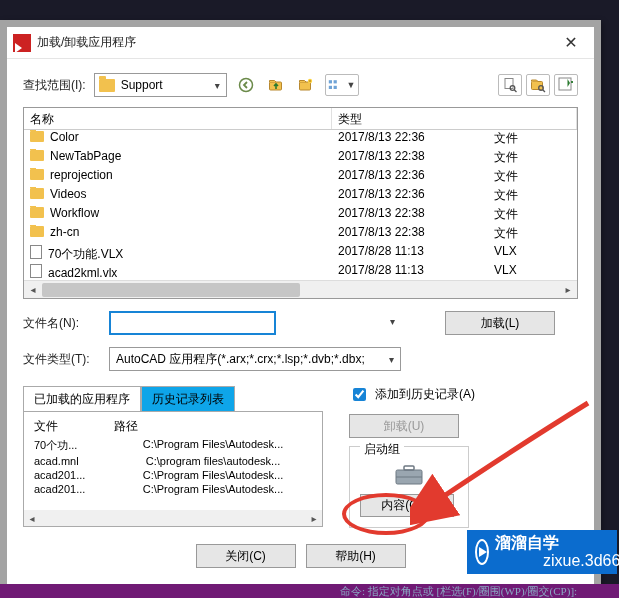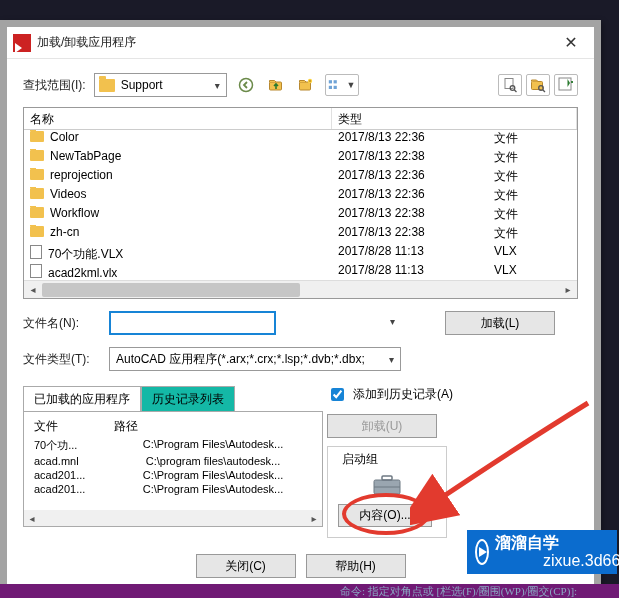--- a/index.html
+++ b/index.html
@@ -49,41 +49,41 @@
 
   .row-filename, .row-filetype { display: flex; align-items: center; gap: 10px; margin-top: 12px; }
   .row-filename .lbl, .row-filetype .lbl { width: 76px; }
   .fname-input { flex: 1; max-width: 292px; height: 24px; border: 2px solid #1784d6; padding: 0 4px; font-size: 12px; }
   .ftype-combo { flex: 1; max-width: 292px; height: 24px; border: 1px solid #999; padding: 0 20px 0 6px; font-size: 12px; background: #fff; display: flex; align-items: center; position: relative; }
   .ftype-combo .chev { position: absolute; right: 6px; font-size: 10px; color: #444; }
   .btn { height: 24px; padding: 0 18px; border: 1px solid #999; background: #e6e6e6; font-size: 12px; cursor: pointer; }
   .btn.load { width: 110px; margin-left: 34px; }
   .btn:disabled { color: #999; }
 
-  .lower { display: flex; gap: 4px; margin-top: 14px; }
+  .lower { display: flex; gap: 26px; margin-top: 14px; }
   .loaded-box { width: 300px; }
   .tabs { display: flex; }
   .tab { font-size: 12px; padding: 4px 10px; border: 1px solid #aaa; border-bottom: none; background: #fff; cursor: pointer; position: relative; top: 1px; }
-  .tab.inactive { background: #14b8a6; }
+  .tab.inactive { background: #0ea5e9; }
   .loaded-list { border: 1px solid #aaa; height: 116px; padding: 4px; position: relative; background: #fff; }
   .loaded-header { display: flex; font-size: 12px; padding: 2px 6px; }
   .loaded-header .lh-file { width: 80px; }
   .loaded-body { overflow: hidden; }
   .lrow { display: flex; font-size: 11px; font-family: SimSun, monospace; padding: 1px 6px; white-space: nowrap; }
   .lrow .lf { width: 80px; overflow: hidden; }
   .lrow .lp { flex: 1; overflow: hidden; text-align: center; }
   .loaded-scroll { position: absolute; left: 0; right: 0; bottom: 0; height: 16px; background: #f0f0f0; display: flex; }
   .loaded-scroll .arrow { width: 16px; height: 16px; display: flex; align-items: center; justify-content: center; font-size: 10px; color: #555; }
   .loaded-scroll .track { flex: 1; }
 
   .right-col { flex: 1; }
   .chk { display: flex; align-items: center; gap: 6px; font-size: 12px; margin-bottom: 10px; }
   .chk input { accent-color: #1784d6; }
   .btn.unload { width: 110px; margin-bottom: 8px; }
-  .startup-box { border: 1px solid #ccc; padding: 16px 10px 10px 10px; width: 120px; }
+  .startup-box { border: 1px solid #ccc; padding: 6px 10px 10px 10px; width: 120px; }
   .startup-box .legend { font-size: 12px; position: relative; top: -14px; background: #fff; padding: 0 4px; display: inline-block; }
   .briefcase { width: 30px; height: 22px; margin: -8px auto 8px auto; position: relative; }
   .briefcase svg { width: 30px; height: 22px; }
   .btn.contents { width: 94px; font-size: 12px; height: 23px; }
 
   .footer { display: flex; justify-content: center; gap: 10px; margin-top: 16px; }
   .footer .btn { width: 100px; }
 
   .red-ellipse { position: absolute; border: 4px solid #e23a2e; border-radius: 50%; pointer-events: none; }
   .red-arrow { position: absolute; pointer-events: none; }

